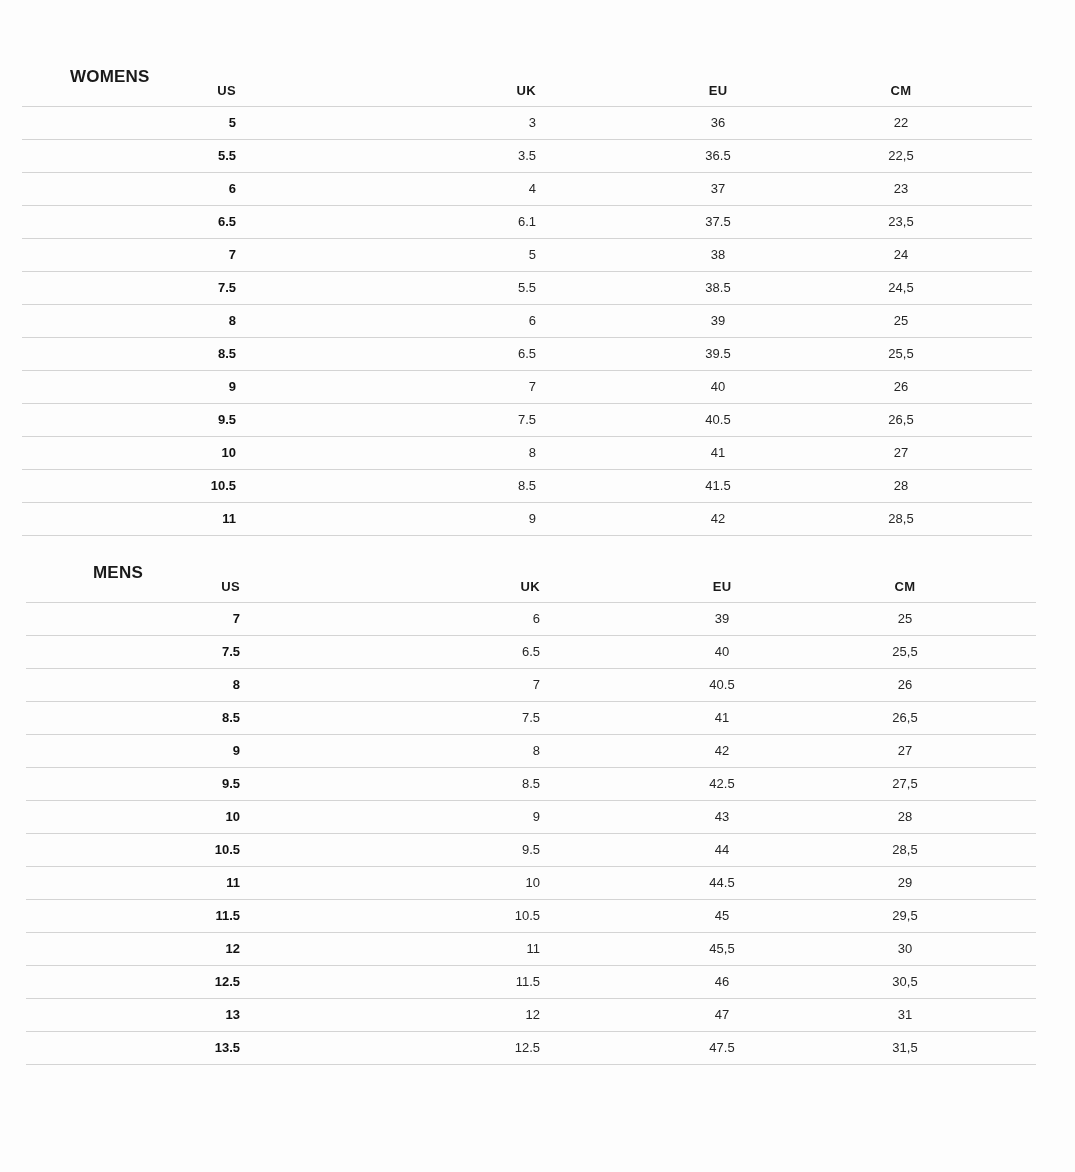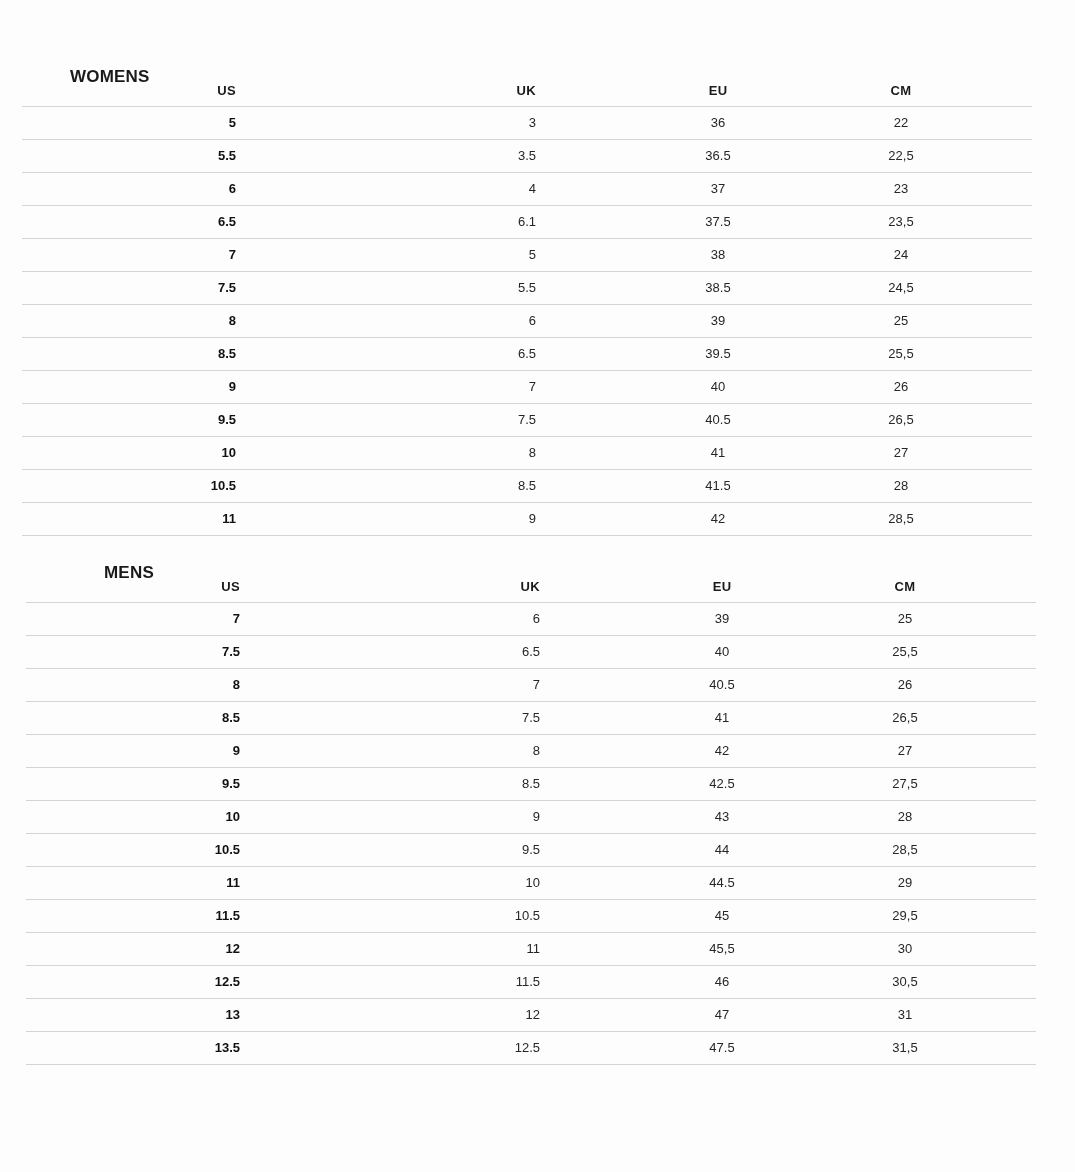--- a/index.html
+++ b/index.html
@@ -32,21 +32,21 @@
   .block-title {
     font-size: 17px;
     font-weight: bold;
     letter-spacing: 0.2px;
     color: #1a1a1a;
     line-height: 1;
     position: absolute;
     top: 68px;
   }
   #womens-block .block-title { left: 70px; }
-  #mens-block   .block-title { left: 104px; }
+  #mens-block   .block-title { left: 93px; }
 
   .size-table {
     position: absolute;
     top: 76px;
     border-collapse: collapse;
     table-layout: fixed;
   }
   #womens-block .size-table { left: 22px; width: 1010px; }
   #mens-block   .size-table { left: 26px; width: 1010px; }
 

